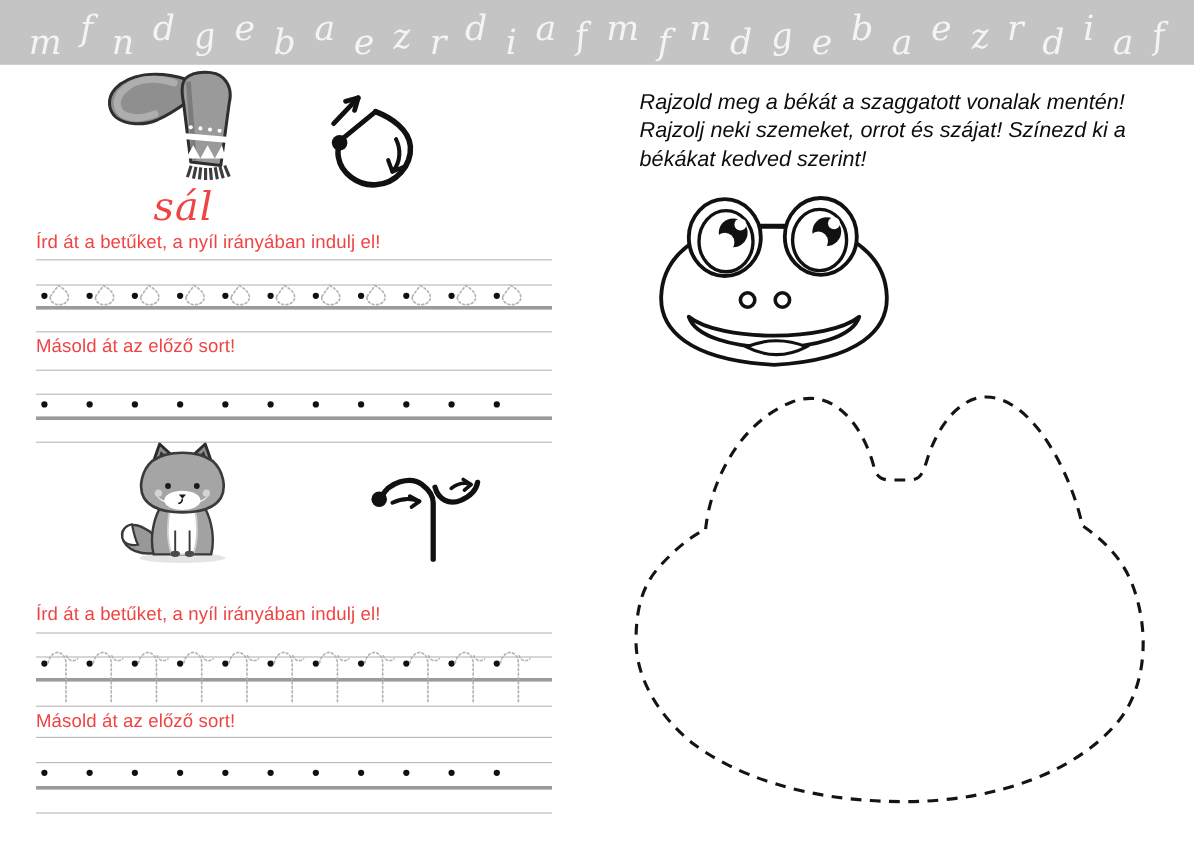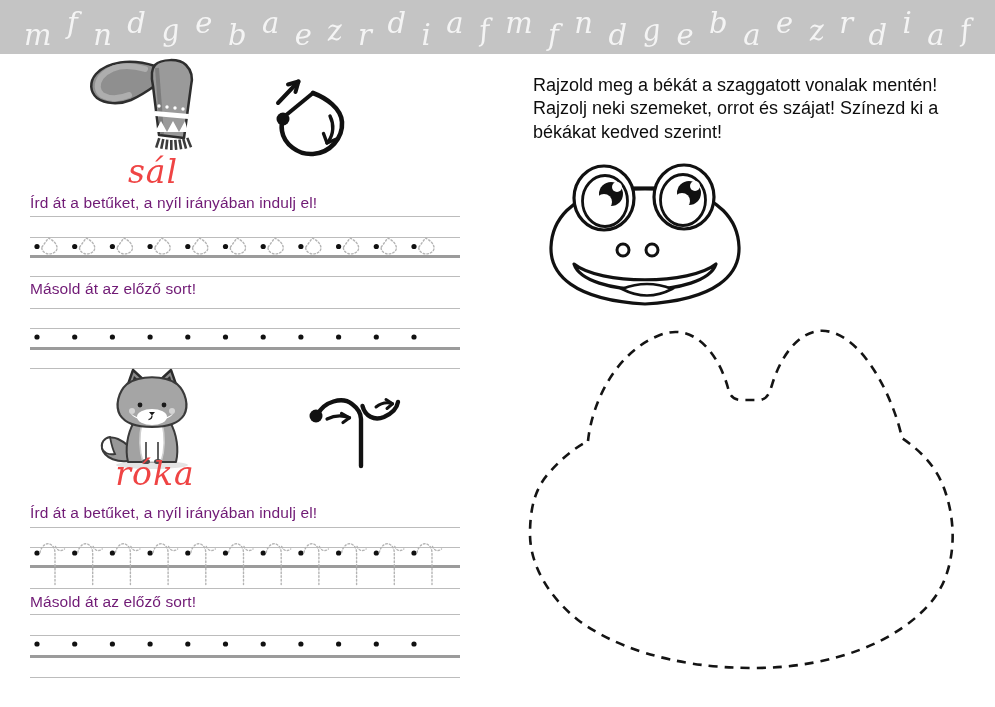--- a/index.html
+++ b/index.html
@@ -20,30 +20,30 @@
   .band span:nth-child(odd)  { transform:translateY(8px); }
   .band span:nth-child(even) { transform:translateY(-4px); }
   .band span:nth-child(5n)   { transform:translateY(3px) rotate(-6deg); }
 
   
   .rule { position:absolute; left:30px; width:430px; }
   .rule.thin  { height:1px; background:#bcbcbc; }
   .rule.thick { height:3px; background:#9b9b9b; }
 
   .instr {
-    position:absolute; left:30px; font-size:15.5px; color:#701a75;
+    position:absolute; left:30px; font-size:15.5px; color:#ef4444;
     white-space:nowrap; letter-spacing:0.1px;
   }
   .cursive-word {
     position:absolute; font-family:"DejaVu Serif", serif; font-style:italic;
     font-size:33px; color:#ef4444; text-align:center; letter-spacing:1px;
   }
   .frog-instr {
     position:absolute; left:533px; top:74px; width:462px;
-    font-size:18px; line-height:1.3; color:#0d0d0d;
+    font-size:18px; line-height:1.3; color:#0d0d0d;font-style:italic;
   }
   .abs { position:absolute; }
 </style>
 </head>
 <body>
 
 <div class="page">
 
   <div class="band" style="background:#c4c4c4;">
       <span>m</span>
@@ -198,21 +198,20 @@
     <path d="M 40 44 C 46 54, 78 54, 84 44 C 80 56, 44 56, 40 44 Z" fill="#ffffff"></path>
     <ellipse cx="62" cy="49" rx="15" ry="8" fill="#ffffff"></ellipse>
     <circle cx="50" cy="37" r="2.4" fill="#1a1a1a"></circle>
     <circle cx="74" cy="37" r="2.4" fill="#1a1a1a"></circle>
     <circle cx="42" cy="43" r="3" fill="#d4d4d4"></circle>
     <circle cx="82" cy="43" r="3" fill="#d4d4d4"></circle>
     <polygon points="59,44 65,44 62,47.6" fill="#1a1a1a"></polygon>
     <path d="M 62 47.6 Q 62 51 58.5 51.6" stroke="#1a1a1a" stroke-width="1.3" fill="none"></path>
   </svg>
 
-  <div class="cursive-word" style="left:86px; top:454px; width:138px;">róka</div>
 
   <svg class="abs" style="left:298px; top:390px;" width="115" height="88" viewBox="0 0 115 88">
     <circle cx="18" cy="26" r="6.5" fill="#111"></circle>
     <path d="M 20 24 C 26 12, 44 6, 54 14 C 60 18.5, 63 23, 63 29 L 63 76" stroke="#111" stroke-width="4.4" stroke-linecap="round" fill="none"></path>
     <path d="M 64.5 16 C 67 26, 76 31, 86 27 C 94 23.5, 99 18, 100 12" stroke="#111" stroke-width="4.4" stroke-linecap="round" fill="none"></path>
     <g stroke="#111" stroke-width="3.2" stroke-linecap="round" fill="none">
       <path d="M 29 29 C 36 25.5, 44 25, 51 27.5"></path>
       <path d="M 51.5 27.8 L 43.5 23.5"></path>
       <path d="M 51.5 27.8 L 45 32.5"></path>
     </g>

